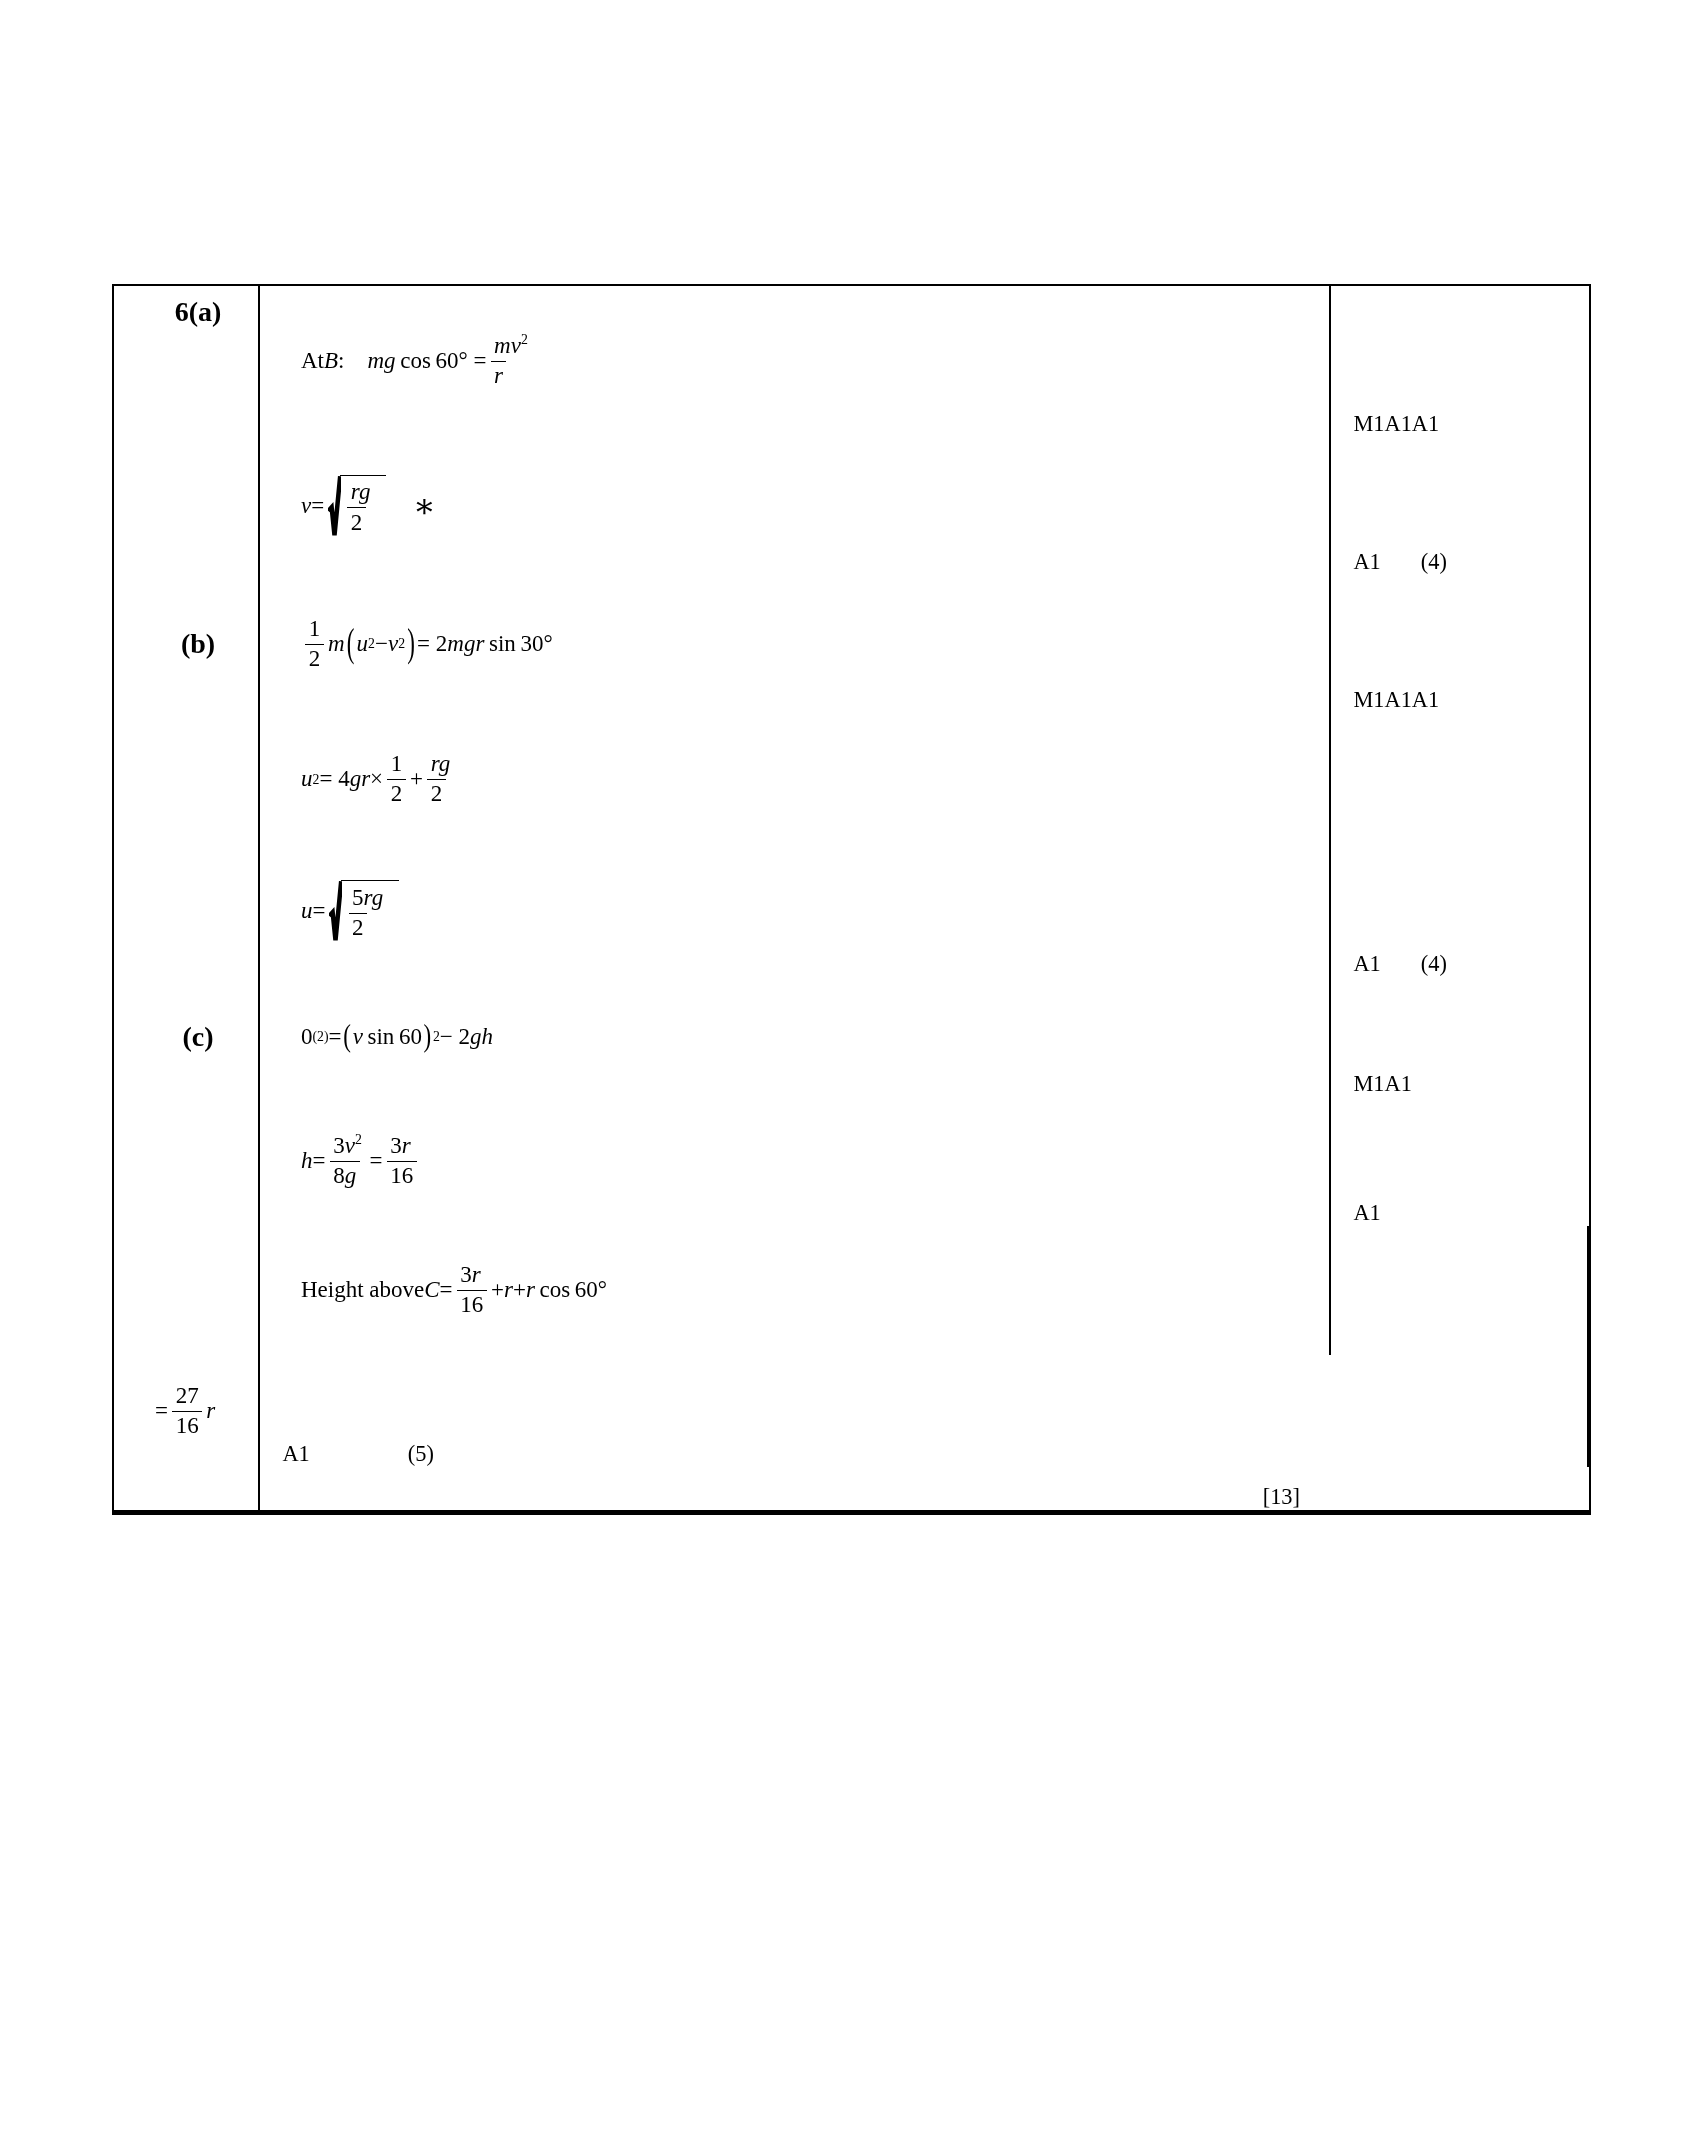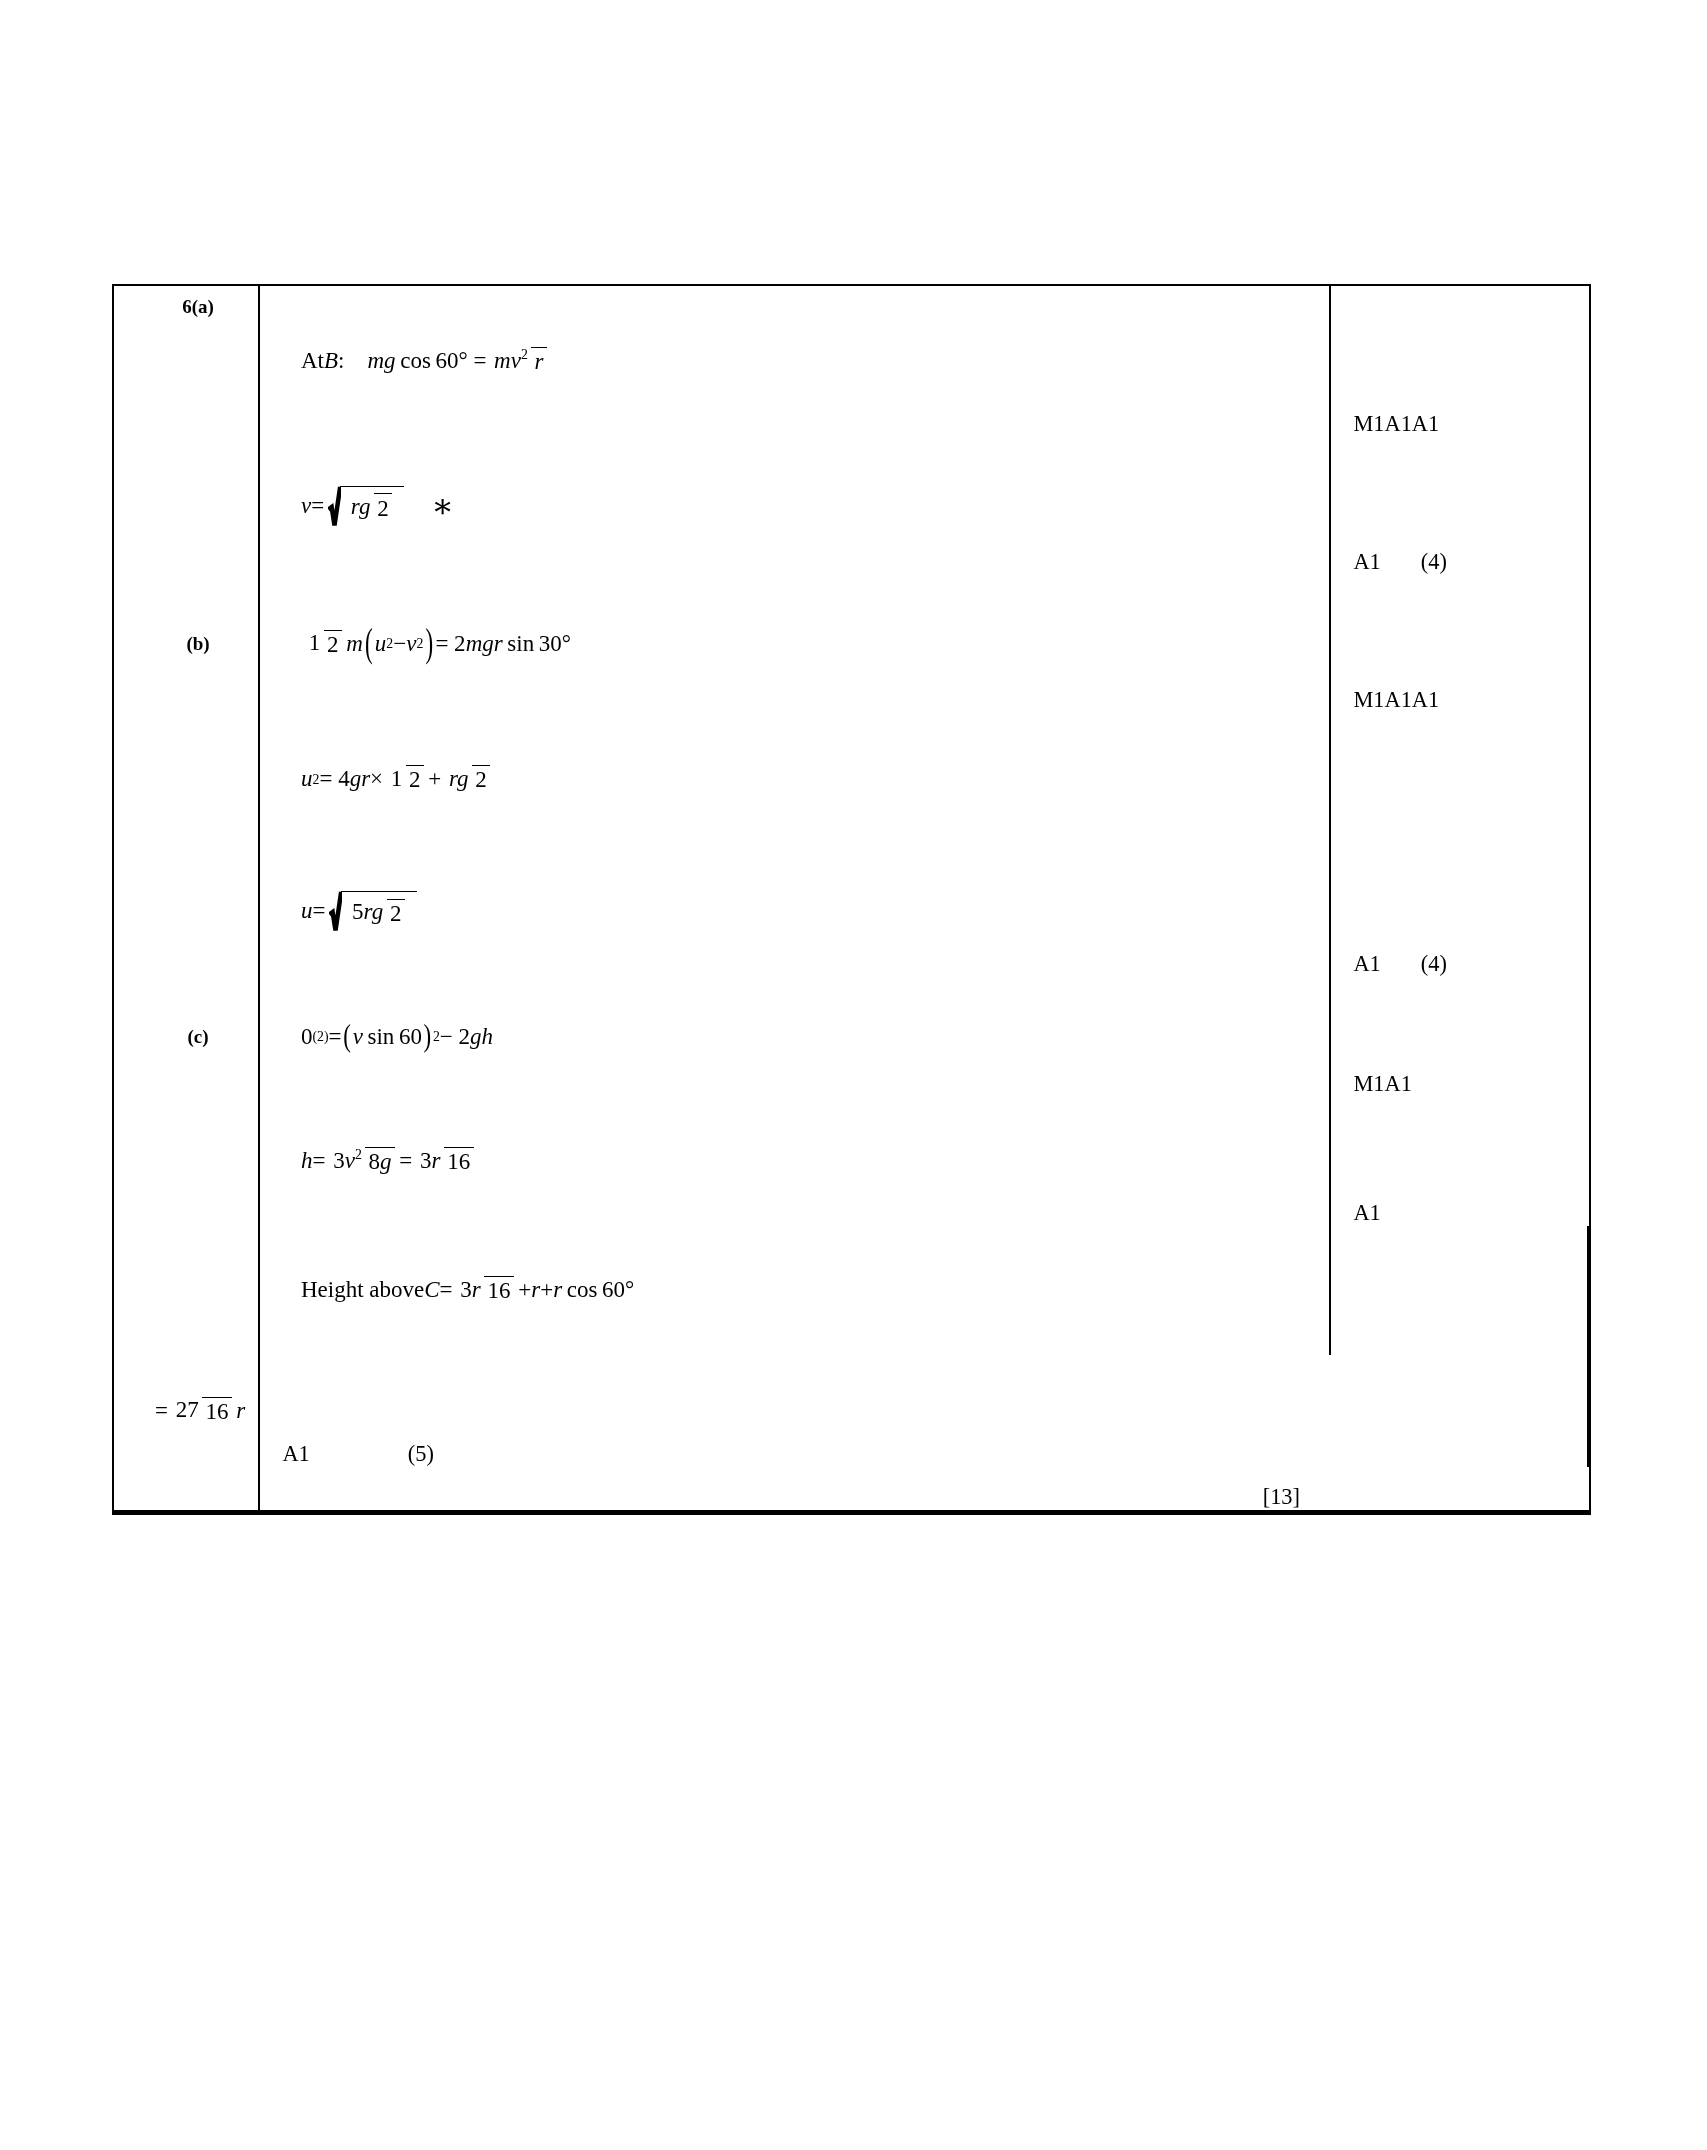--- a/index.html
+++ b/index.html
@@ -27,21 +27,21 @@
     border-bottom-width: 5.2px;
     background: #fff;
   }
 
   .cl {
     border-right: 2.2px solid #000;
     display: flex;
     justify-content: center;
     align-items: center;
     font-weight: bold;
-    font-size: 19px;
+    font-size: 28px;
     line-height: 1.1;
     padding-left: 24px;
   }
   .cl.top { align-items: flex-start; padding-top: 11.2px; }
 
   .cw {
     border-right: 2.2px solid #000;
     display: flex;
     align-items: center;
     padding-left: 41px;
@@ -61,21 +61,22 @@
   .cm .pr { margin-left: 40px; }
   .cm.far .pr { margin-left: 98px; }
   .cm.total { justify-content: flex-end; padding-right: 31px; padding-left: 0; }
 
   
   i { font-style: italic; }
   sup { font-size: 60%; line-height: 0; vertical-align: super; }
 
   .fr {
     display: inline-flex;
-    align-items: flex-end;
+    flex-direction: column;
+    align-items: flex-start;
     vertical-align: middle;
     margin: 0 4.3px;
     line-height: 1.15;
   }
   .fr > .n { display: block; padding: 0 3.4px 1.7px 3.4px; }
   .fr > .d { display: block; border-top: 1.7px solid #000; padding: 1.3px 3.4px 0 3.4px; }
 
   .sq {
     display: inline-flex;
     align-items: stretch;

